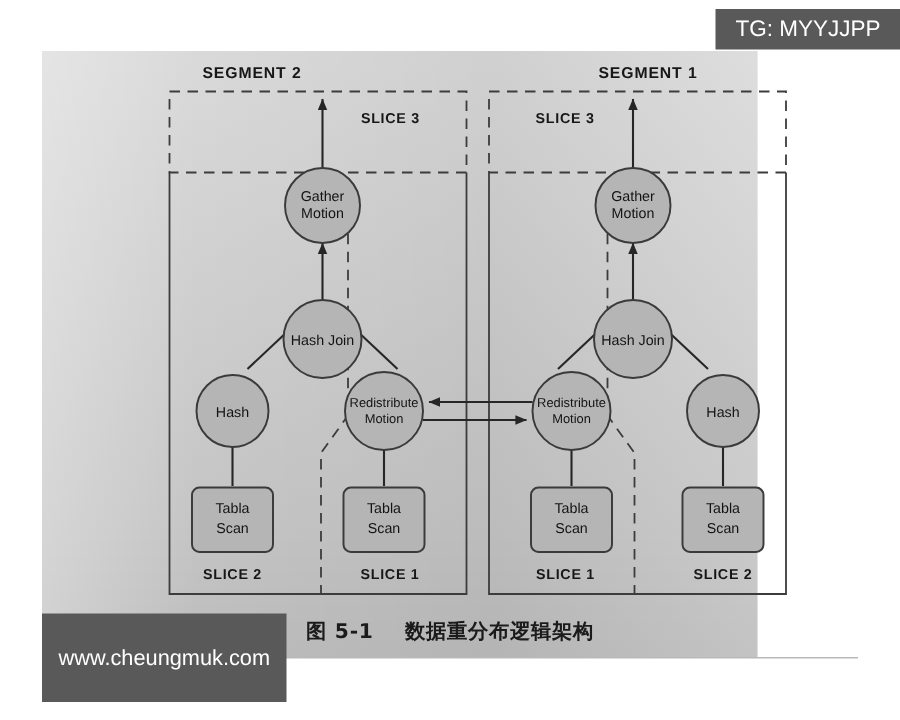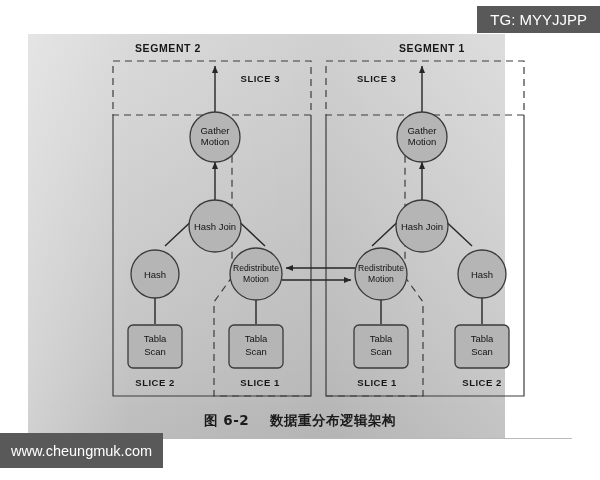--- a/index.html
+++ b/index.html
@@ -45,31 +45,32 @@
     white-space: pre;
   }
   
   .badge {
     position: absolute;
     background: #595959;
     color: #ffffff;
     font-family: "Liberation Sans", sans-serif;
     display: flex; align-items: center;
     white-space: nowrap;
+    margin-left: 28px;
   }
   #tg-badge {
     right: 0; top: 6px;
     height: 27px;
     padding: 0 13px;
     font-size: 15px;
   }
   #site-badge {
     left: 0; bottom: 12px;
     height: 27px;
-    padding: 4px 11px;
+    padding: 16px 11px;
     font-size: 14.5px;
   }
   .bottom-rule {
     position: absolute;
     left: 28px; right: 28px;
     top: 438px;
     height: 1px;
     background: #b9b9b9;
   }
   text { font-family: "Liberation Sans", sans-serif; }
@@ -175,21 +176,21 @@
         <text x="454" y="352" text-anchor="middle" font-size="9.5" font-weight="bold" fill="#171717" letter-spacing="0.5">SLICE 2</text>
       </g>
 
       <g>
         <line x1="327" y1="234" x2="258" y2="234" stroke="#262626" stroke-width="1.4" marker-end="url(#ah)"></line>
         <line x1="254" y1="246" x2="323" y2="246" stroke="#262626" stroke-width="1.4" marker-end="url(#ah)"></line>
       </g>
     </svg>
   </div>
 
-  <div class="caption">图 6-2    数据重分布逻辑架构</div>
+  <div class="caption">图 5-1    数据重分布逻辑架构</div>
 
   <div class="bottom-rule"></div>
 
   <div class="badge" id="tg-badge">TG: MYYJJPP</div>
 
   <div class="badge" id="site-badge">www.cheungmuk.com</div>
 
 </div>
 
 </body></html>

